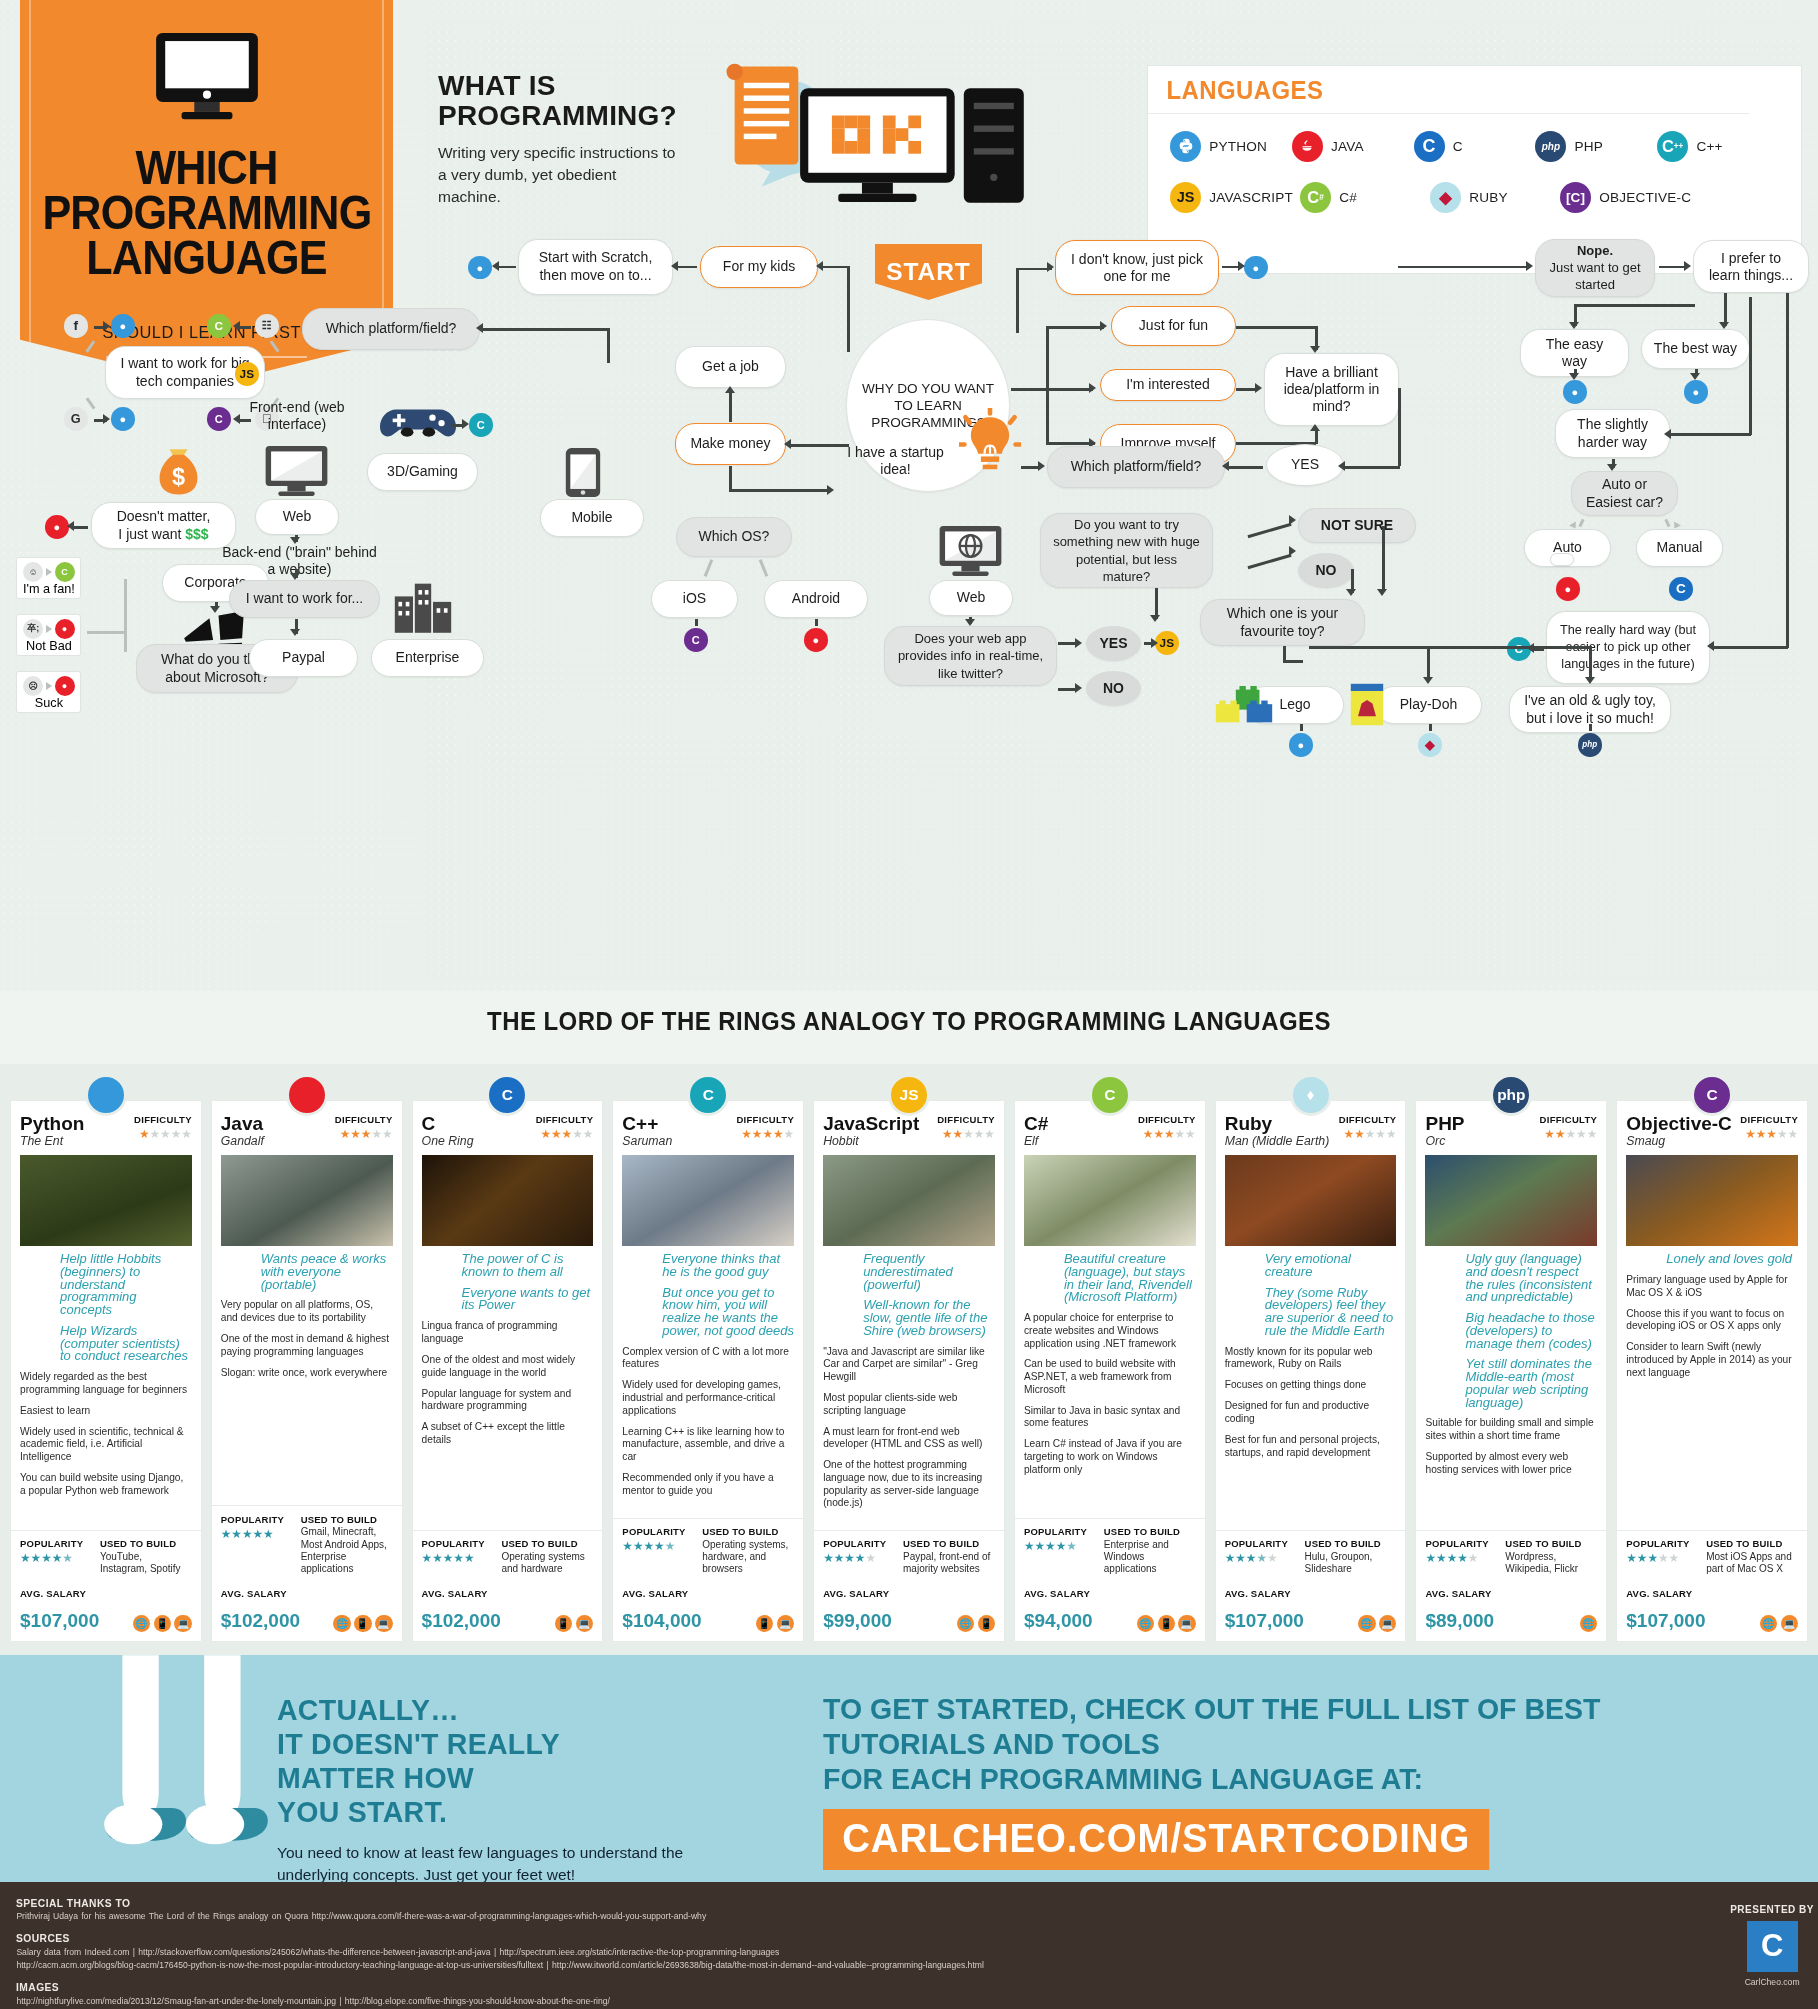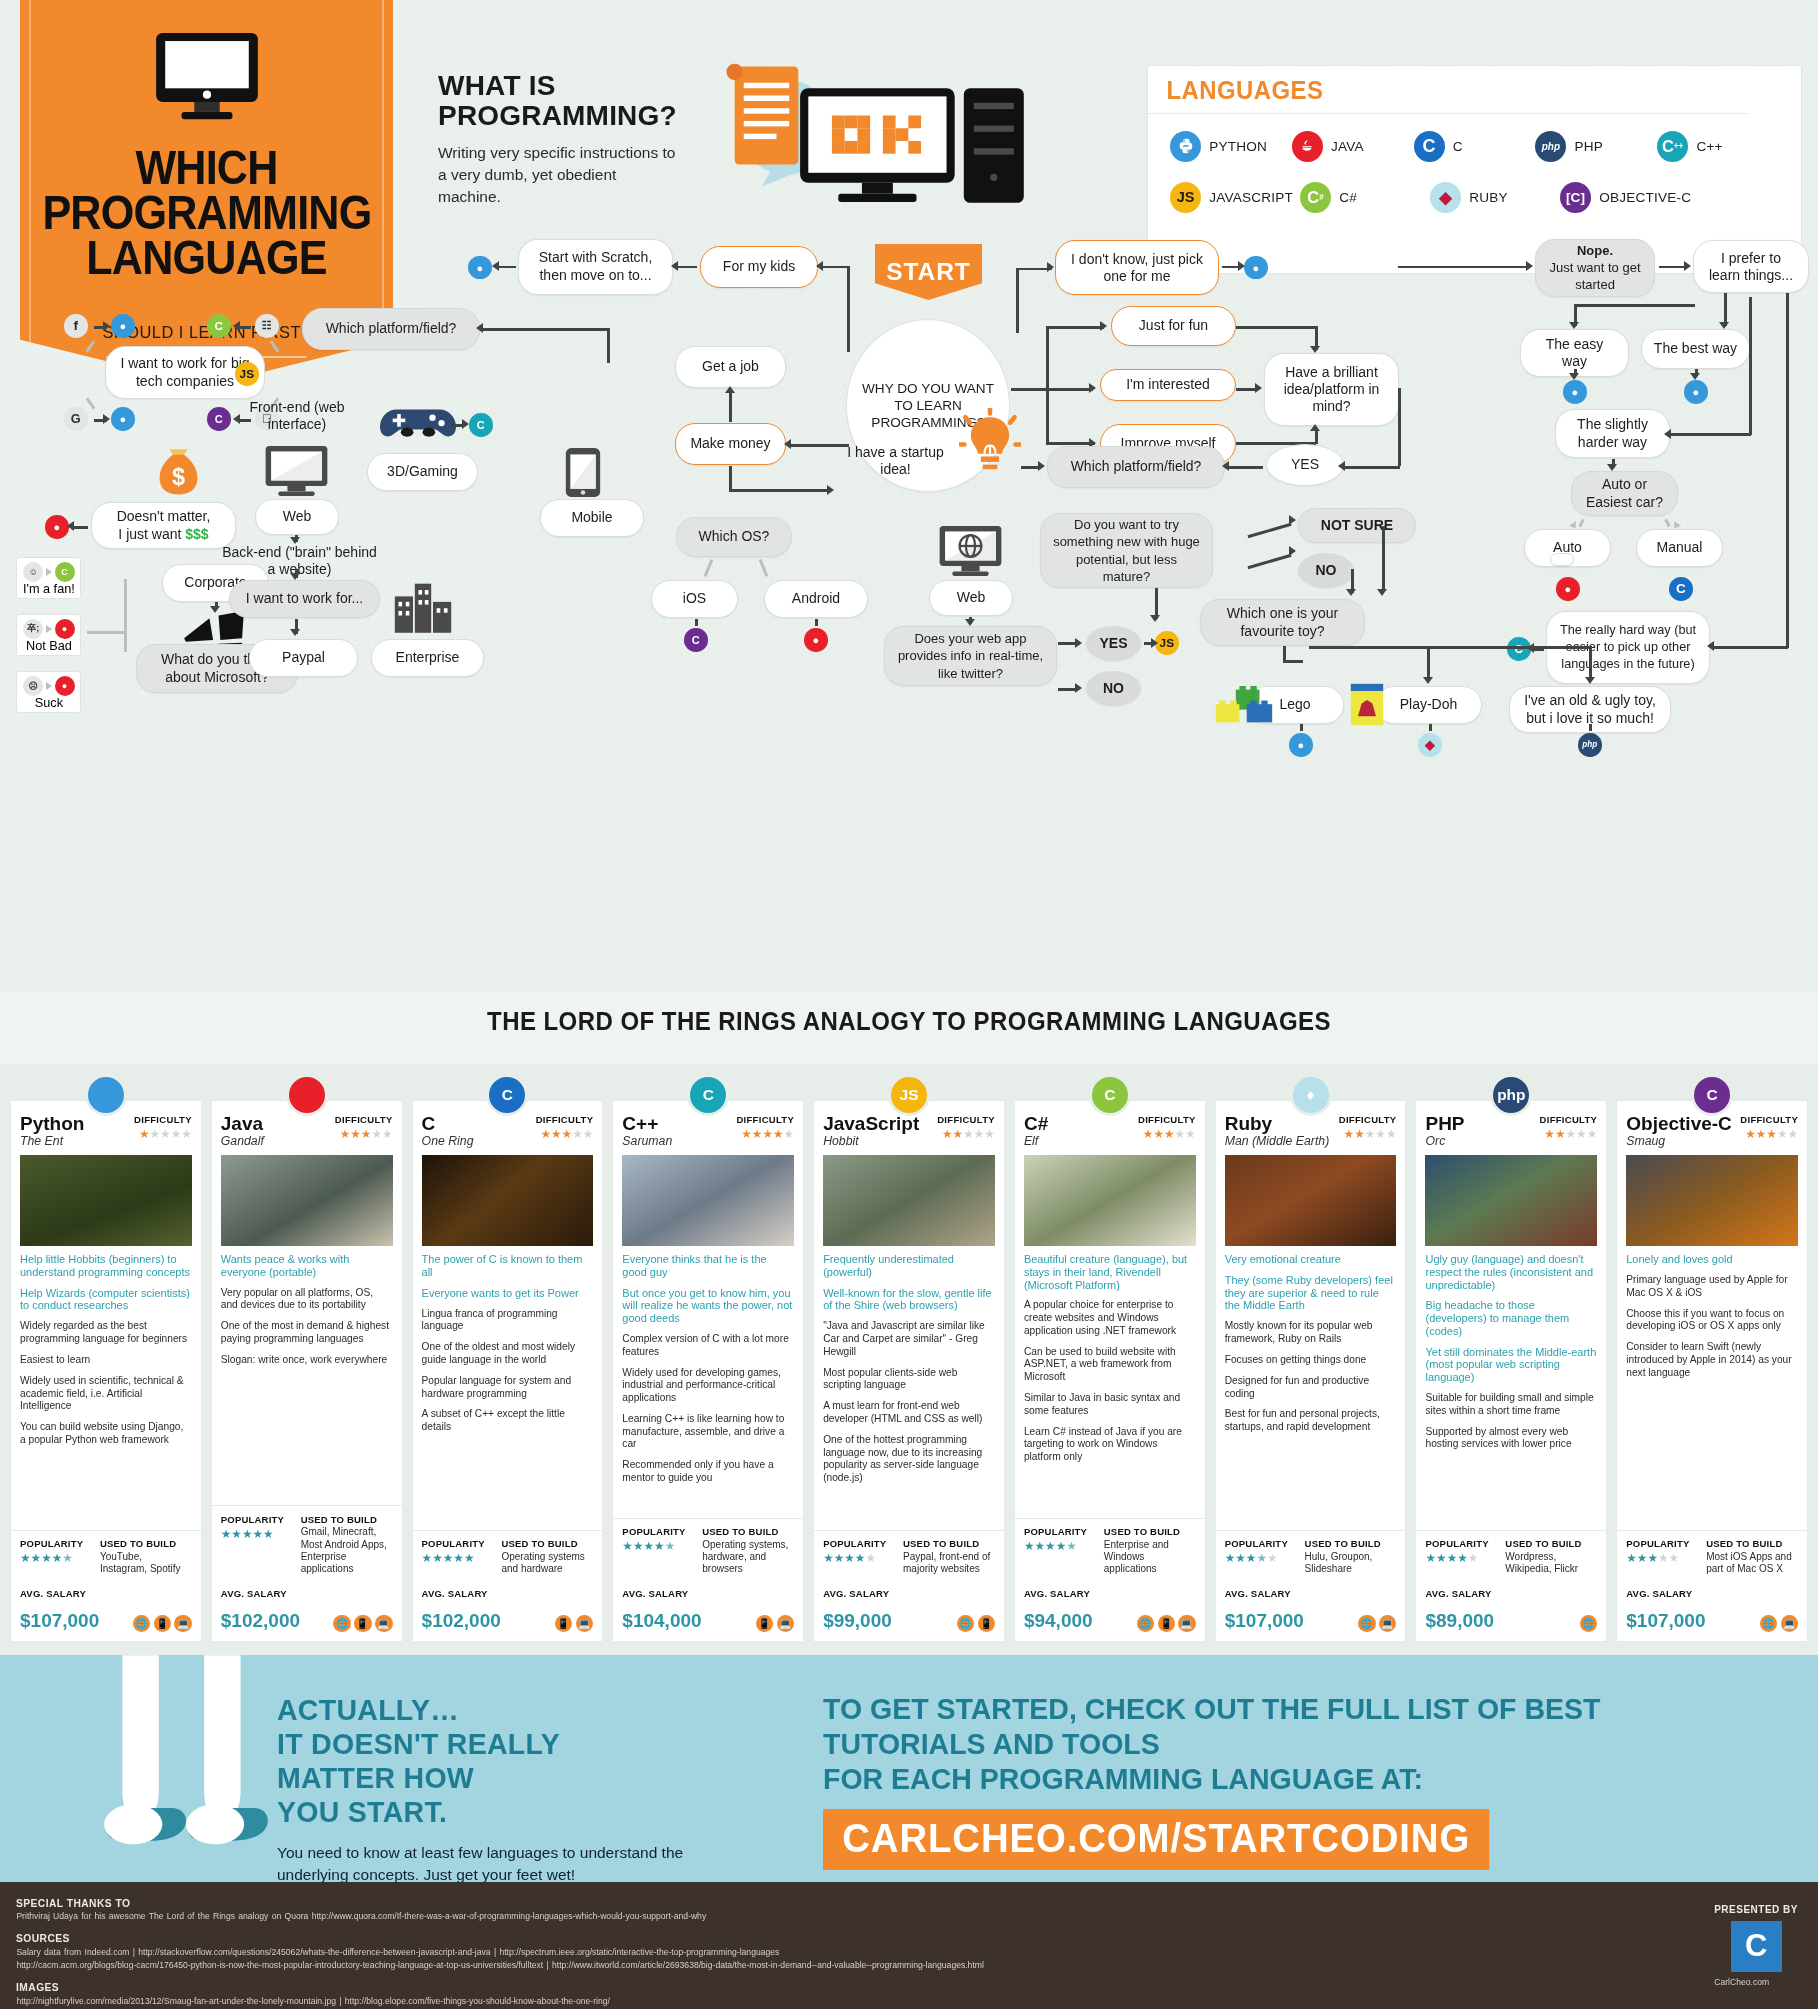--- a/index.html
+++ b/index.html
@@ -103,21 +103,21 @@
       font-family:"Liberation Sans Narrow","Liberation Sans",sans-serif; }
   .card .char { font-size:12.3px; font-style:italic; color:#333; }
   .card .diffwrap { text-align:right; }
   .card .difflbl { font-size:9.5px; font-weight:bold; letter-spacing:0.3px; color:#111; }
   .stars { font-size:11.8px; letter-spacing:0px; }
   .stars .on { color:#f2892c; } .stars .off { color:#cfd5d2; }
   .stars.pop .on { color:#2e95a6; } .stars.pop .off { color:#cfd5d2; }
   .thumb { height:91px; margin:3.6px 9px 0; background:#6b5c41; background-size:cover;
       background-position:center; }
   .card .body { padding:7.3px 9px 3.6px; flex:1; }
-  .card .body .it { font-size:11px; line-height:12.7px; color:#2ca0b0; margin-bottom:8.2px; }
+  .card .body .it { font-size:13px; line-height:12.7px; color:#2ca0b0; font-style:italic; margin-bottom:8.2px;margin-left:40px; }
   .card .body .pl { font-size:10.2px; line-height:12.7px; color:#2b2b2b; margin-bottom:8.2px; }
   .card .foot { border-top:0.9px solid #e6eae8; padding:7.3px 9px 9px; }
   .foot-top { display:flex; }
   .foot-col { flex:1; }
   .foot-col.b { flex:1.15; }
   .hlbl { font-size:9.5px; font-weight:bold; color:#111; letter-spacing:0.2px; }
   .usedtxt { font-size:10px; line-height:12.3px; color:#2b2b2b; margin-top:1.8px; }
   .sal-row { display:flex; justify-content:space-between; align-items:flex-end; margin-top:11px; }
   .sal { font-size:19px; color:#2e95a6; font-weight:bold;
       font-family:"Liberation Sans Narrow","Liberation Sans",sans-serif; }
@@ -138,21 +138,21 @@
   .url { margin-top:12.7px; display:inline-block; background:#f2892c; color:#fff; font-weight:bold;
       padding:7.3px 20px 9px; font-size:40px; letter-spacing:0.9px;
       font-family:"Liberation Sans Narrow","Liberation Sans",sans-serif; transform:scaleX(.96); transform-origin:left; }
 
   
   .footer { position:absolute; left:0; top:1882px; width:1818px; height:127px; background:#3d322b; color:#efe9e4; }
   .ft-h { font-size:11.4px; font-weight:bold; letter-spacing:0.5px; margin-bottom:2.7px;
       font-family:"Liberation Sans Narrow","Liberation Sans",sans-serif; transform:scaleX(.9); transform-origin:left; }
   .ft-p { font-size:8.6px; line-height:11.8px; color:#d8d0c9; margin-bottom:9px; word-spacing:0.9px; }
   .ft-left { position:absolute; left:16.4px; top:14.5px; width:1455px; }
-  .ft-right { position:absolute; right:20px; top:22px; text-align:left; }
+  .ft-right { position:absolute; right:4px; top:22px; text-align:center; }
   .ft-right .pb { font-size:10px; font-weight:bold; letter-spacing:0.5px; margin-bottom:5.5px; }
   .ft-logo { width:51px; height:51px; background:#2a7fc4; color:#fff; display:flex;
       align-items:center; justify-content:center; font-size:31px; font-weight:bold; margin:0 auto; }
   .ft-site { font-size:8.6px; margin-top:5.5px; color:#d8d0c9; }
 </style>
 </head>
 <body>
 
 <div class="page dotted">
 

